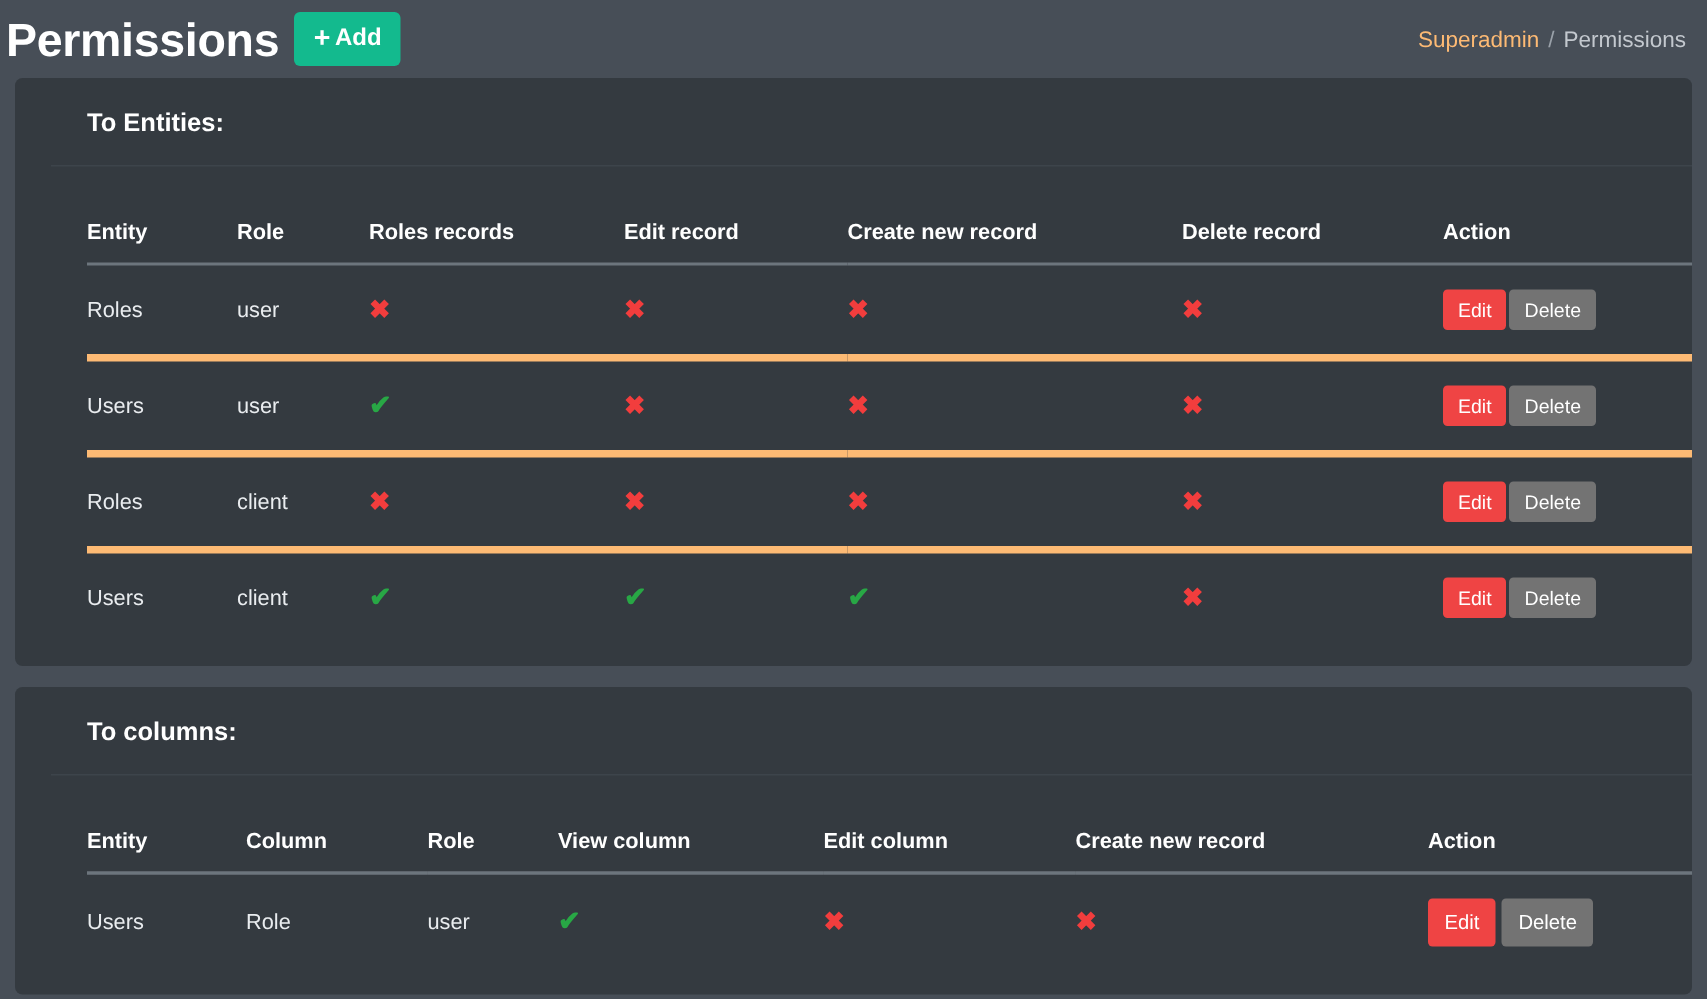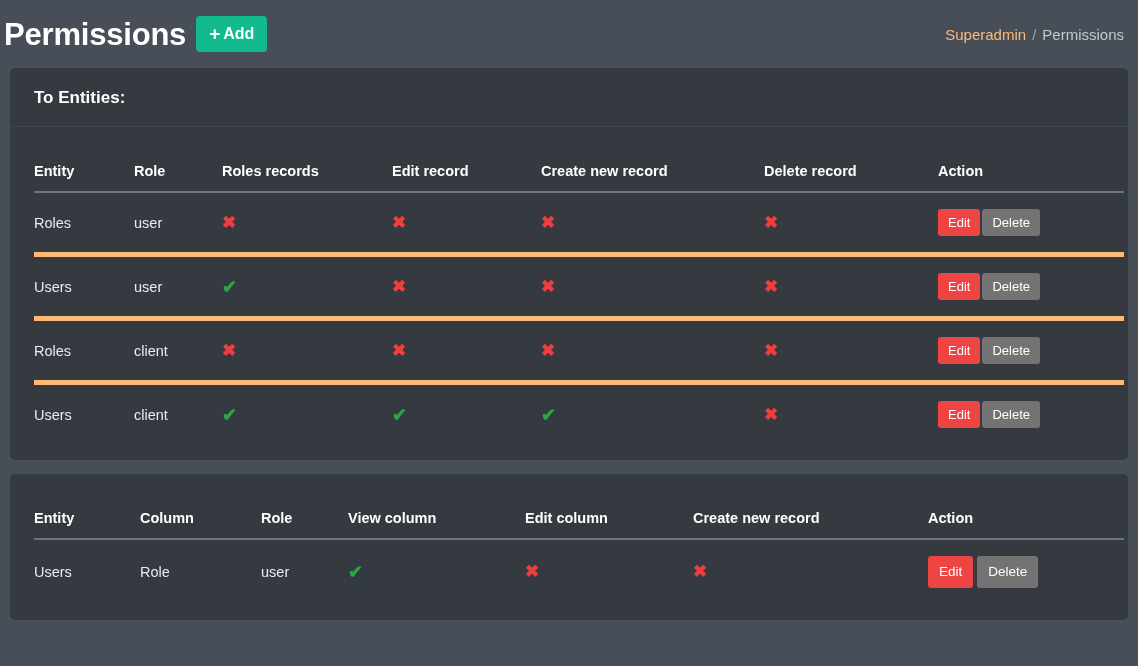--- a/index.html
+++ b/index.html
@@ -13,21 +13,21 @@
     height: 666px;
     background: #474e57;
     font-family: "Liberation Sans", sans-serif;
     color: #ffffff;
     overflow: hidden;
   }
 
   
   .page-header {
     position: relative;
-    height: 68px;
+    height: 52px;
     padding: 0 12px 0 0;
     display: flex;
     align-items: center;
   }
   .page-title-wrap {
     display: flex;
     align-items: center;
     gap: 10px;
     padding-left: 4px;
   }
@@ -78,20 +78,21 @@
   }
   .breadcrumb .crumb-sep { color: #9aa1a9; }
   .breadcrumb .crumb-current { color: #c3c8ce; }
 
   
   .panel {
     background: #343a40;
     border-radius: 5px;
     margin: 0 10px 14px 10px;
     overflow: hidden;
+    padding-left: 24px;
   }
   .panel-head {
     padding: 21px 24px 20px 24px;
     border-bottom: 1px solid #3d444b;
   }
   .panel-title {
     font-size: 17px;
     font-weight: bold;
     color: #ffffff;
     line-height: 1;
@@ -278,20 +279,23 @@
           <td class="action-cell">
             <button class="btn btn-edit">Edit</button><button class="btn btn-delete">Delete</button>
           </td>
         </tr>
       </tbody>
     </table>
   </div>
 </div>
 
 <div class="panel">
+  <div class="panel-head">
+    <div class="panel-title">To columns:</div>
+  </div>
   <div class="panel-body">
     <table class="perm-table t-columns">
       <colgroup>
         <col class="c-entity">
           <col class="c-column">
           <col class="c-role">
           <col class="c-view">
         <col class="c-edit">
           <col class="c-create">
           <col class="c-action">

